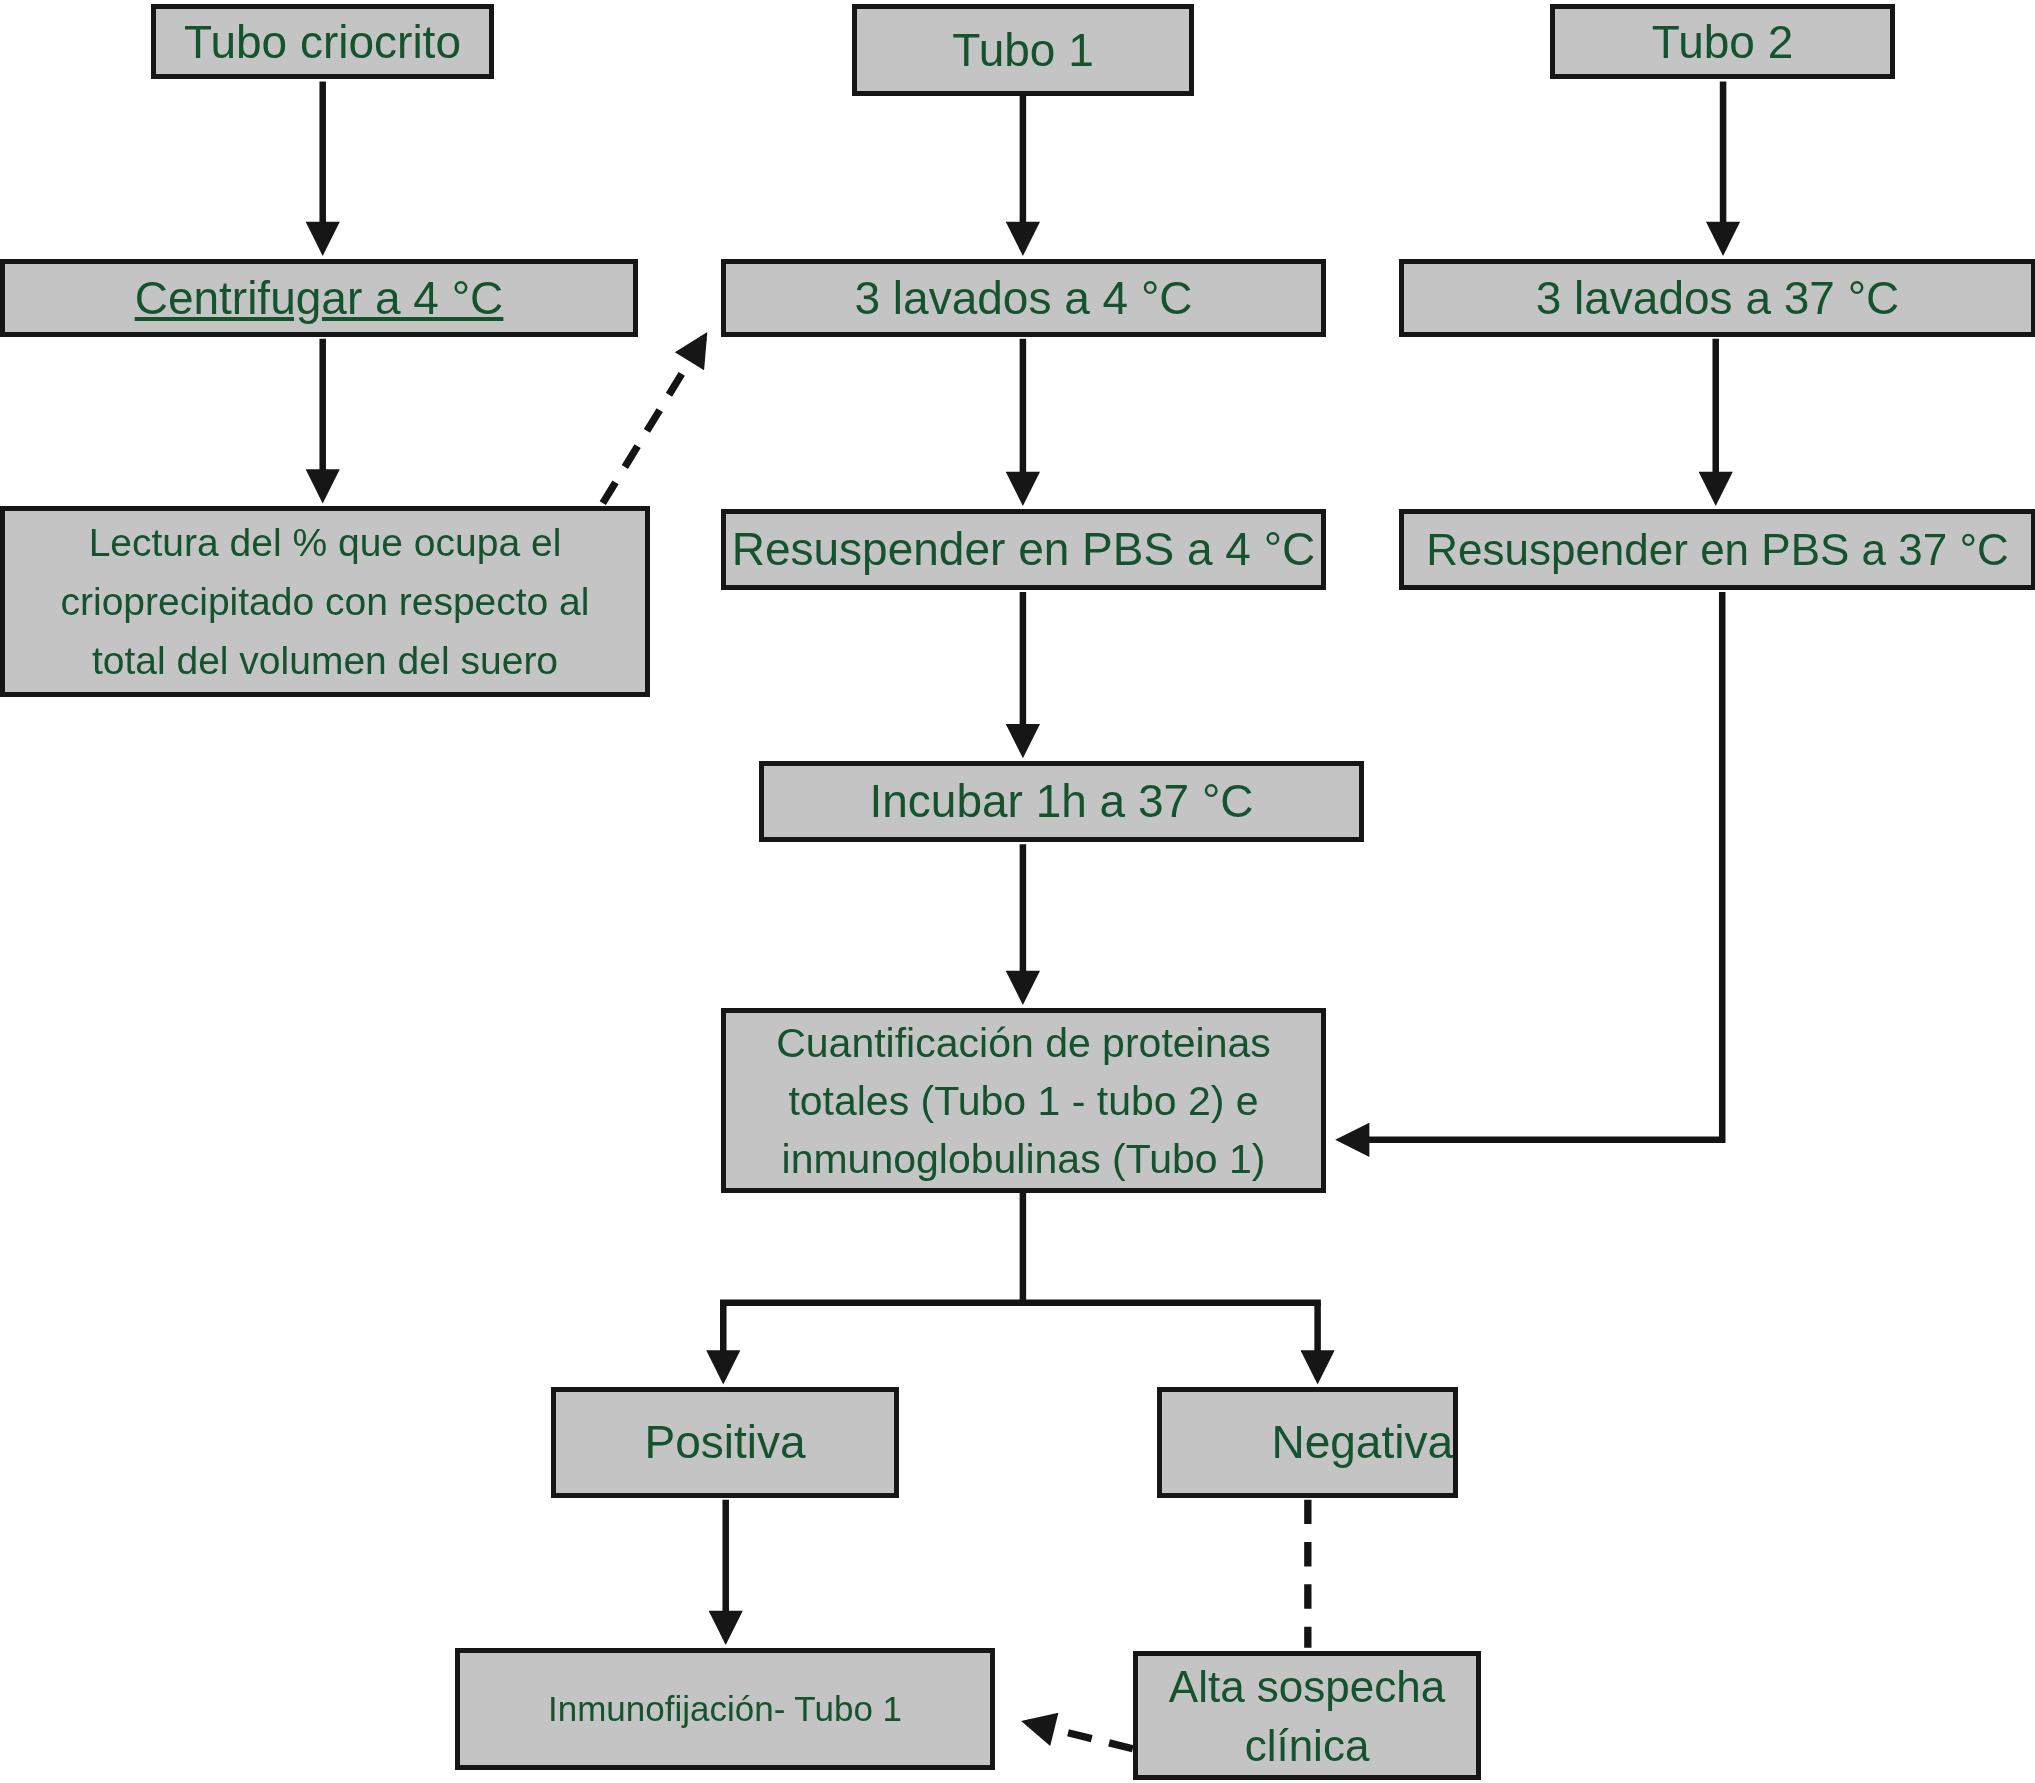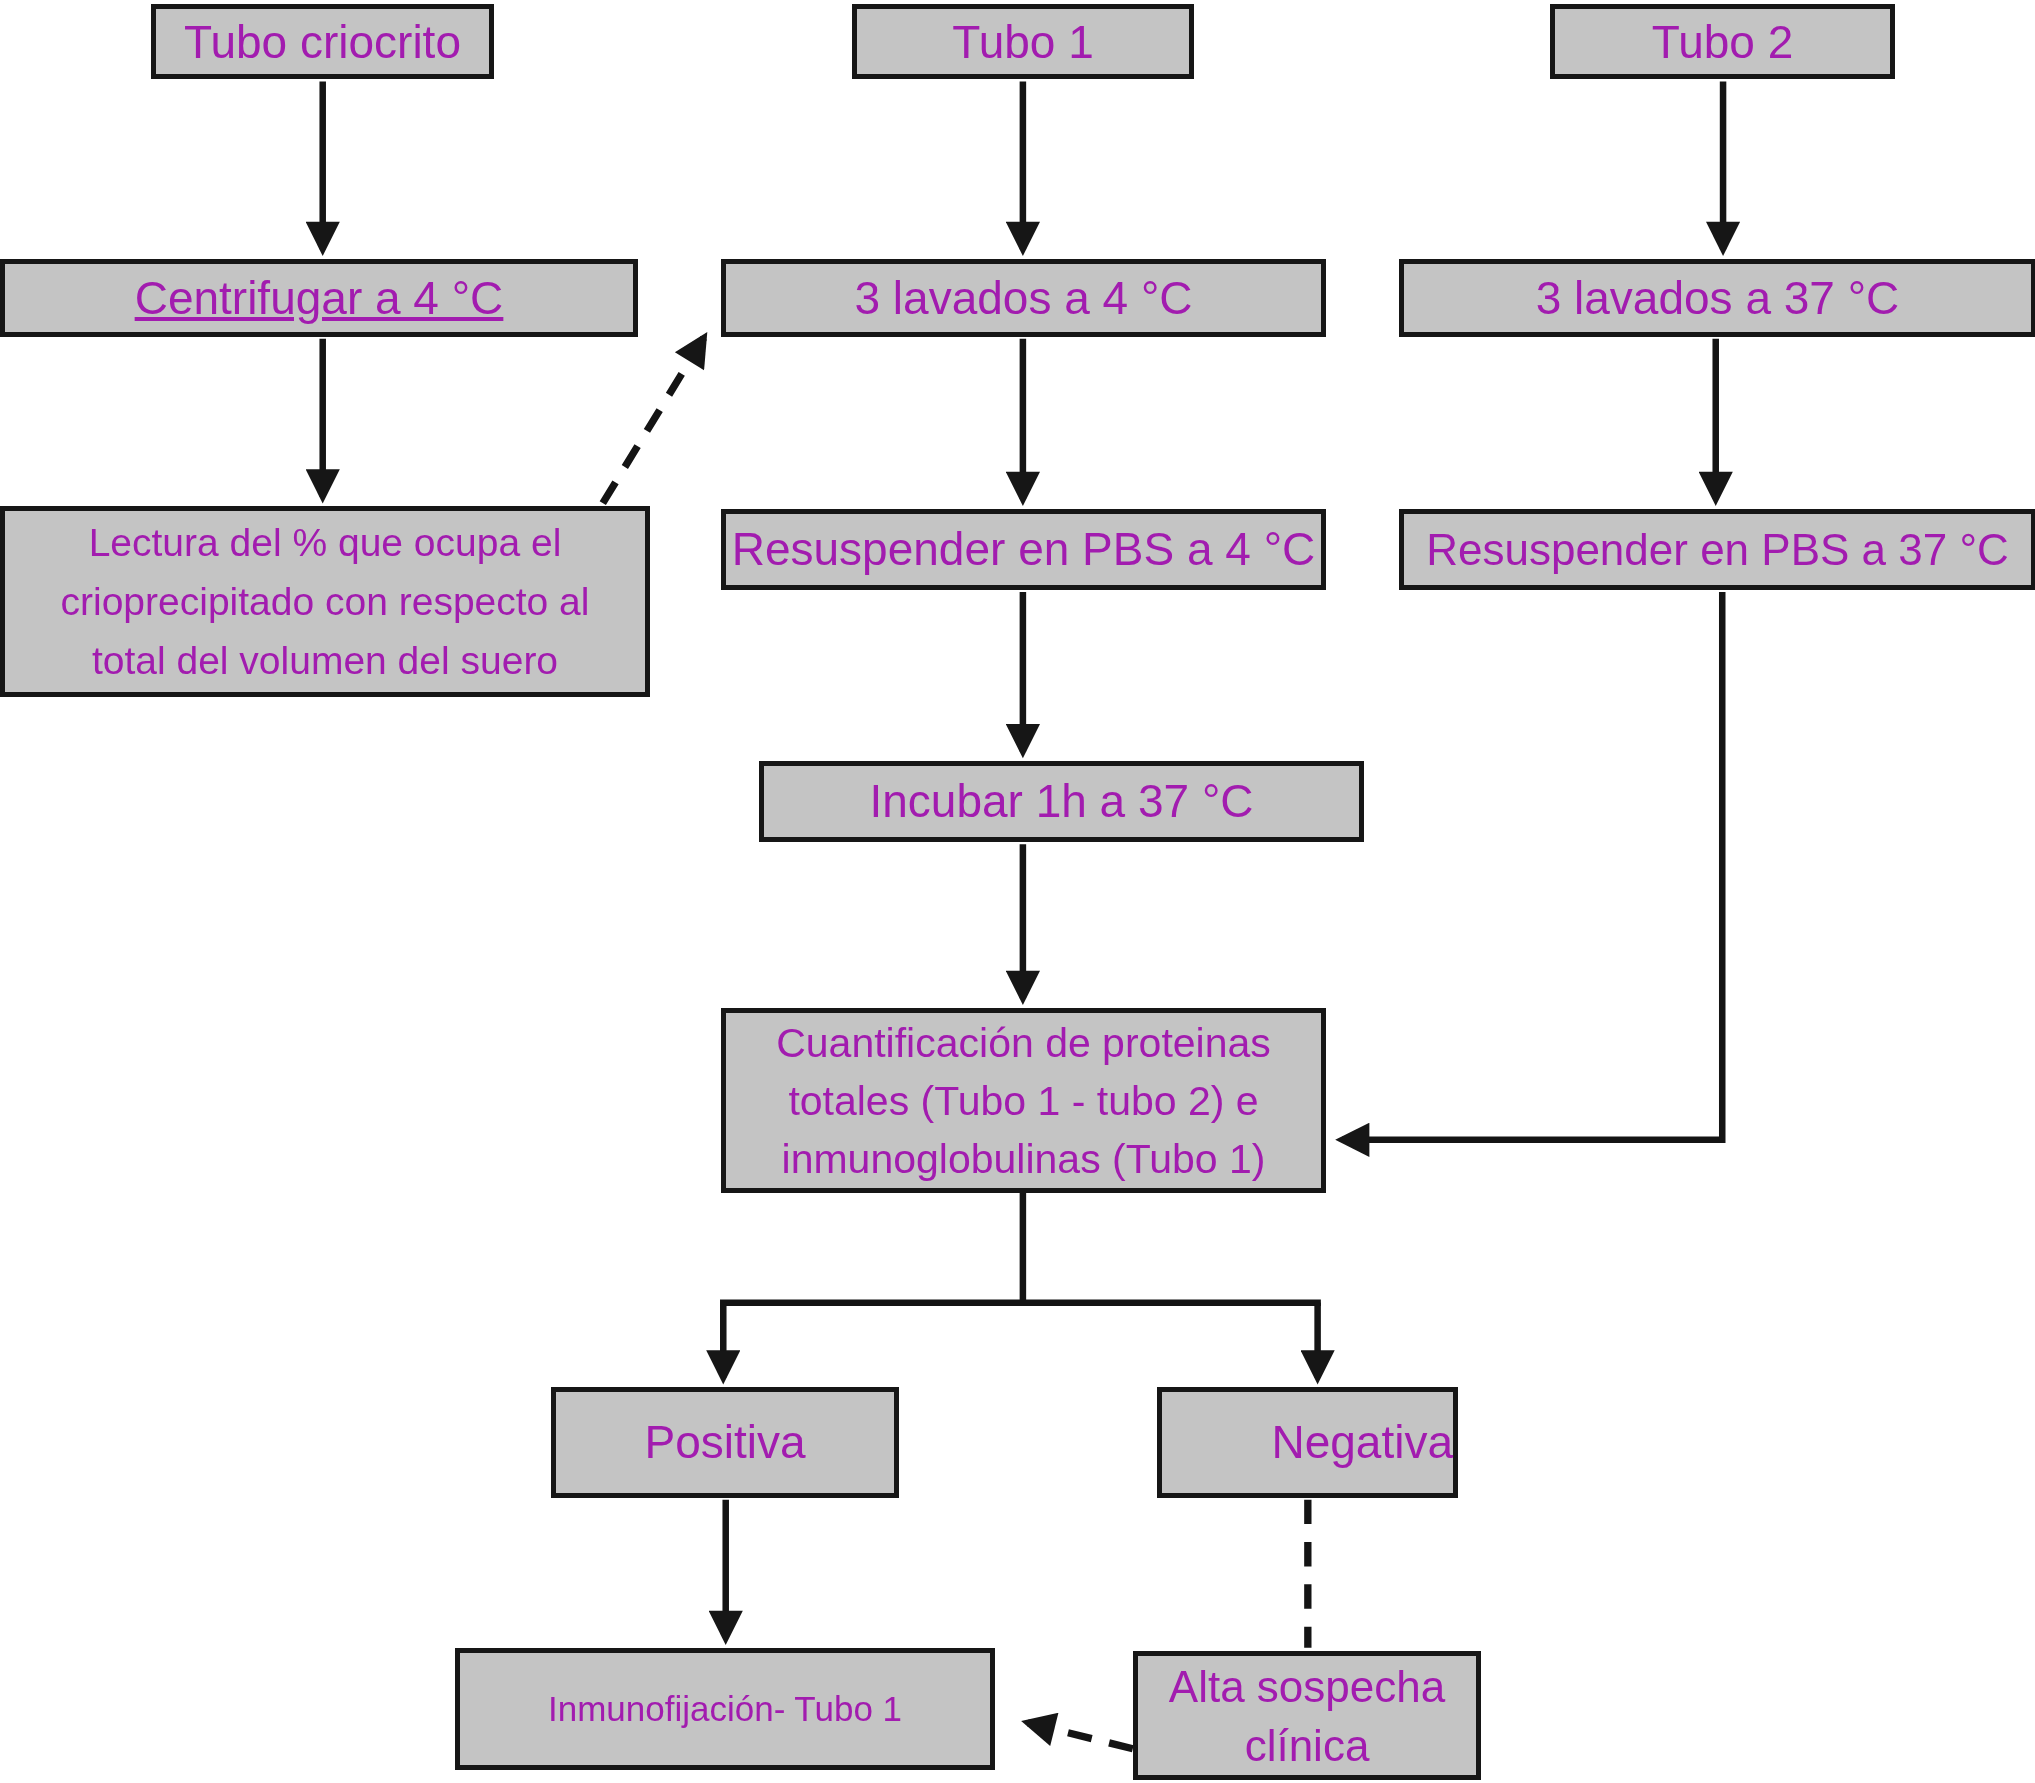--- a/index.html
+++ b/index.html
@@ -6,21 +6,21 @@
     margin: 0;
     padding: 0;
     background: #ffffff;
   }
   #canvas {
     position: relative;
     width: 2036px;
     height: 1783px;
     background: #ffffff;
     font-family: "Liberation Sans", "DejaVu Sans", sans-serif;
-    color: #a21caf;
+    color: #14532d;
     overflow: hidden;
   }
   #connectors {
     position: absolute;
     left: 0; top: 0;
     width: 2036px;
     height: 1783px;
     pointer-events: none;
   }
   .node {
@@ -78,21 +78,21 @@
 
     <path class="solidline" marker-end="url(#ah)" d="M891,1842 L891,2012"></path>
     <path class="dashline" d="M1606,1842 L1606,2024"></path>
     <path class="dashline" marker-end="url(#ah)" d="M1391,2148 L1262,2116"></path>
   </svg>
 
   <div class="node" style="left:151px; top:4.1px; width:343px; height:75px;">
     <span class="line">Tubo criocrito</span>
   </div>
 
-  <div class="node" style="left:852px; top:4.1px; width:342px; height:75px;">
+  <div class="node" style="left:852px; top:4.1px; width:342px; height:92px;">
     <span class="line">Tubo 1</span>
   </div>
 
   <div class="node" style="left:1550px; top:4.1px; width:345px; height:75px;">
     <span class="line">Tubo 2</span>
   </div>
 
   <div class="node" style="left:0px; top:259px; width:638px; height:78px;text-decoration:underline;">
     <span class="line">Centrifugar a 4 °C</span>
   </div>

